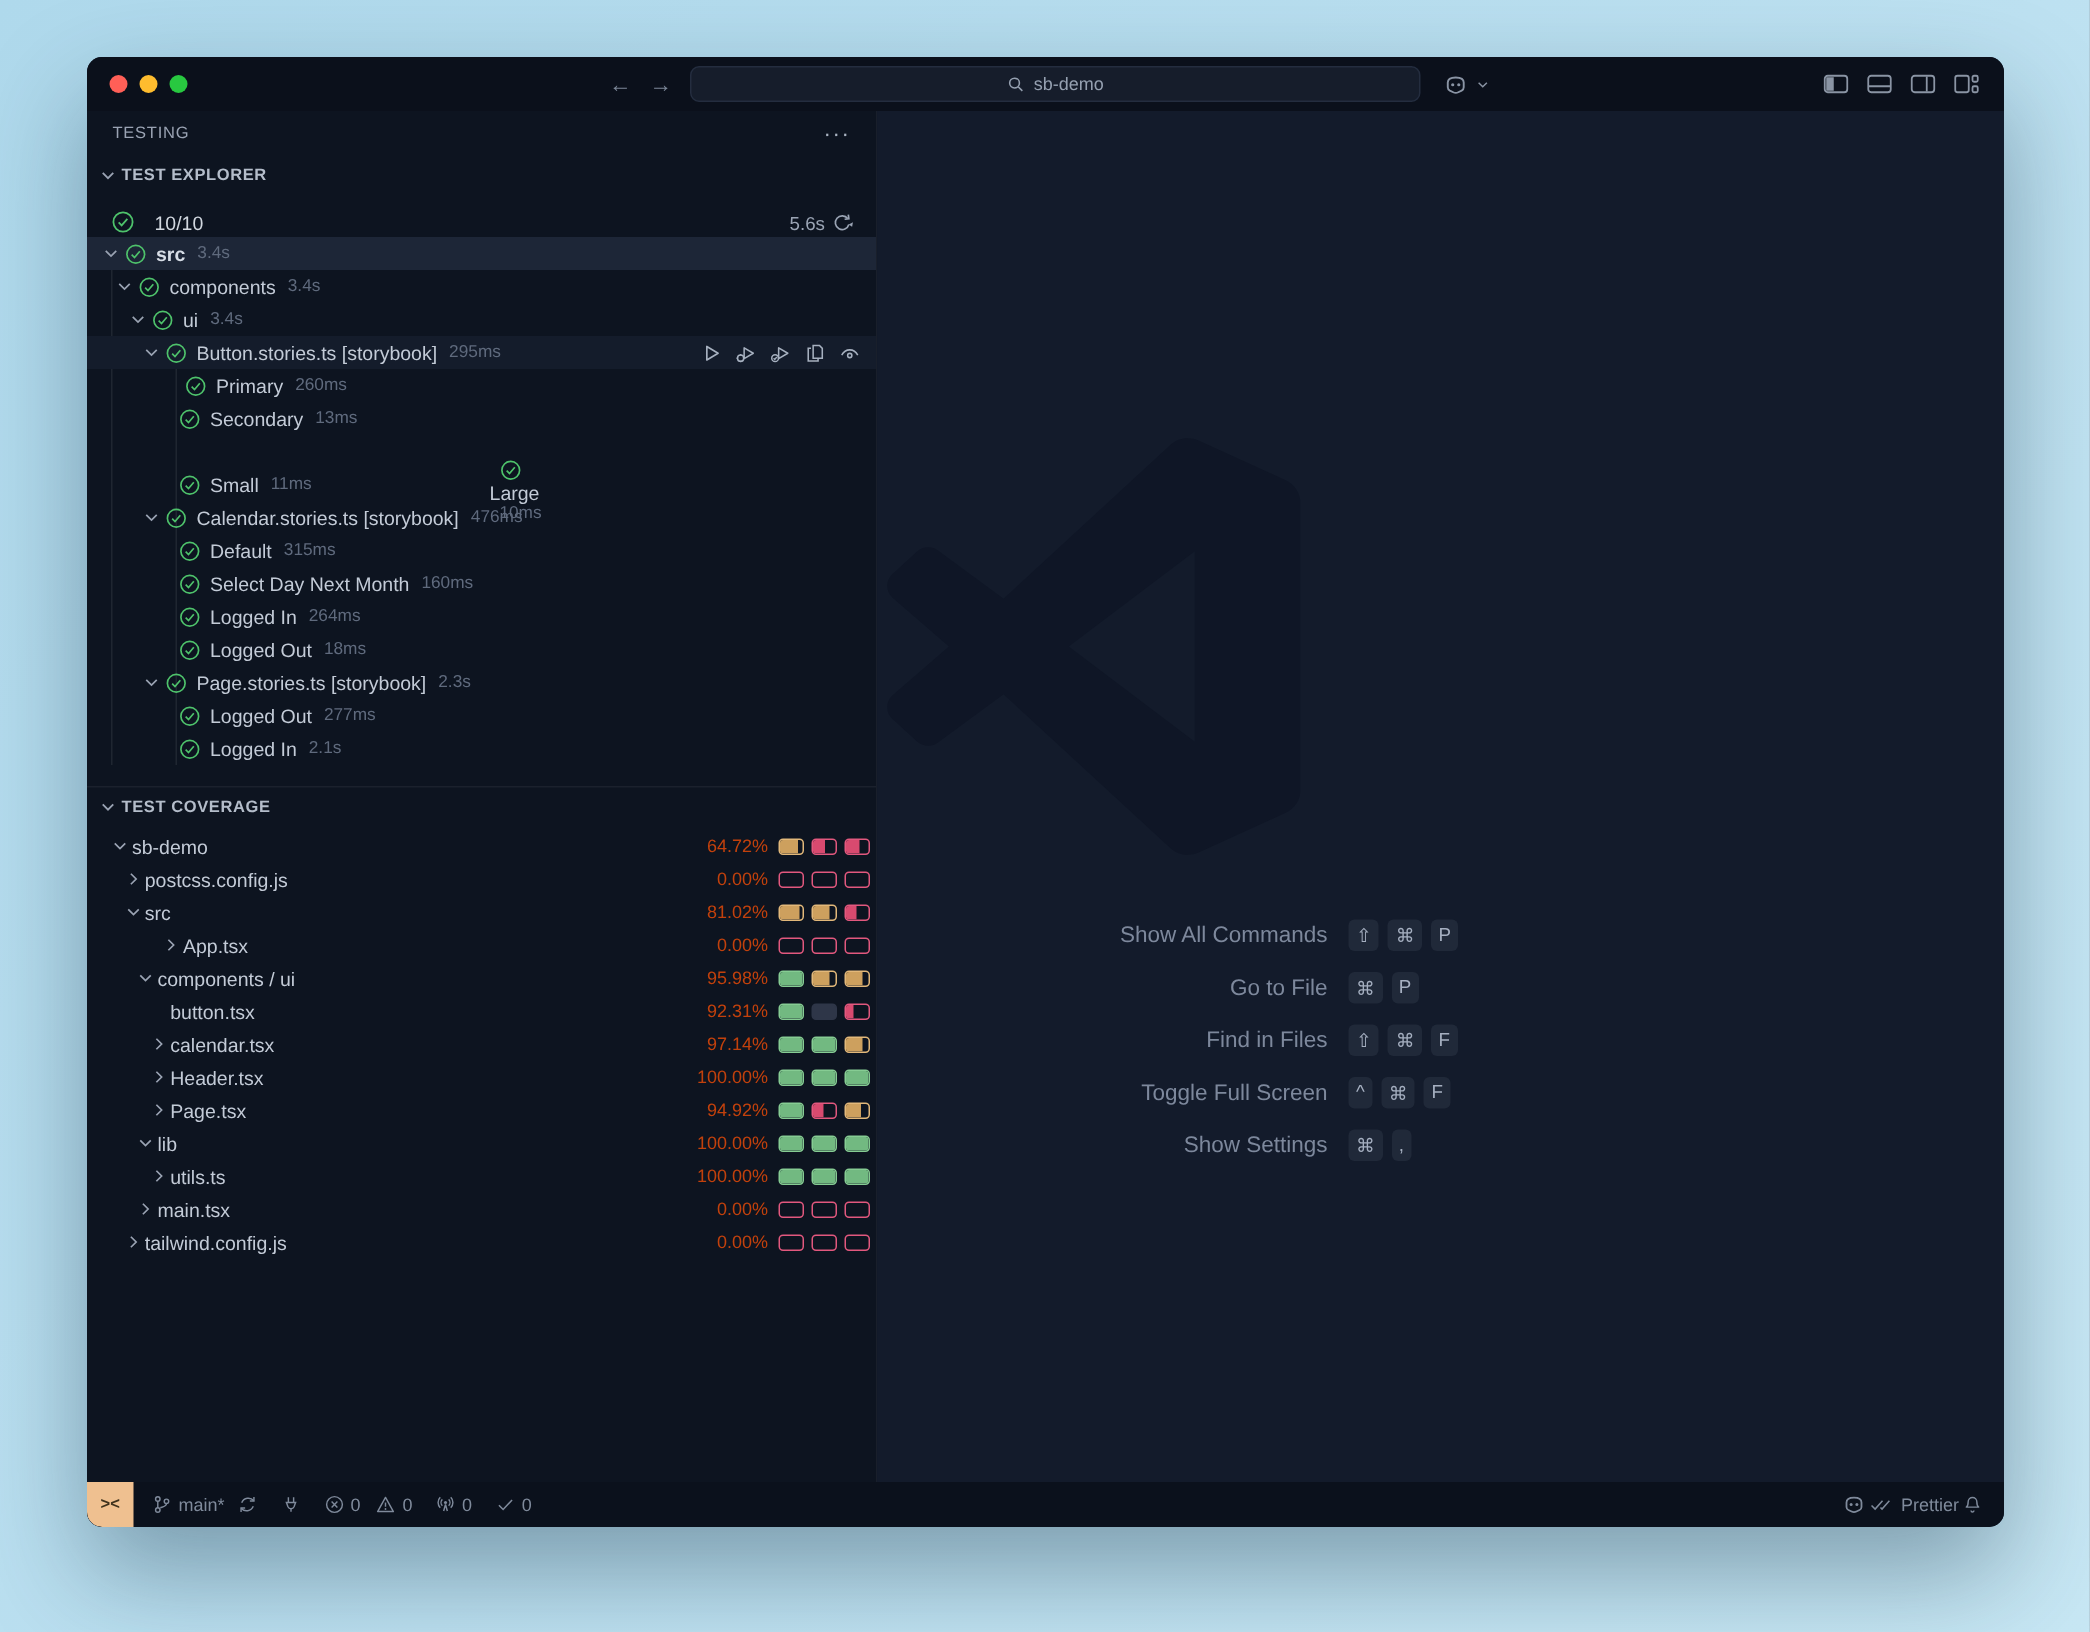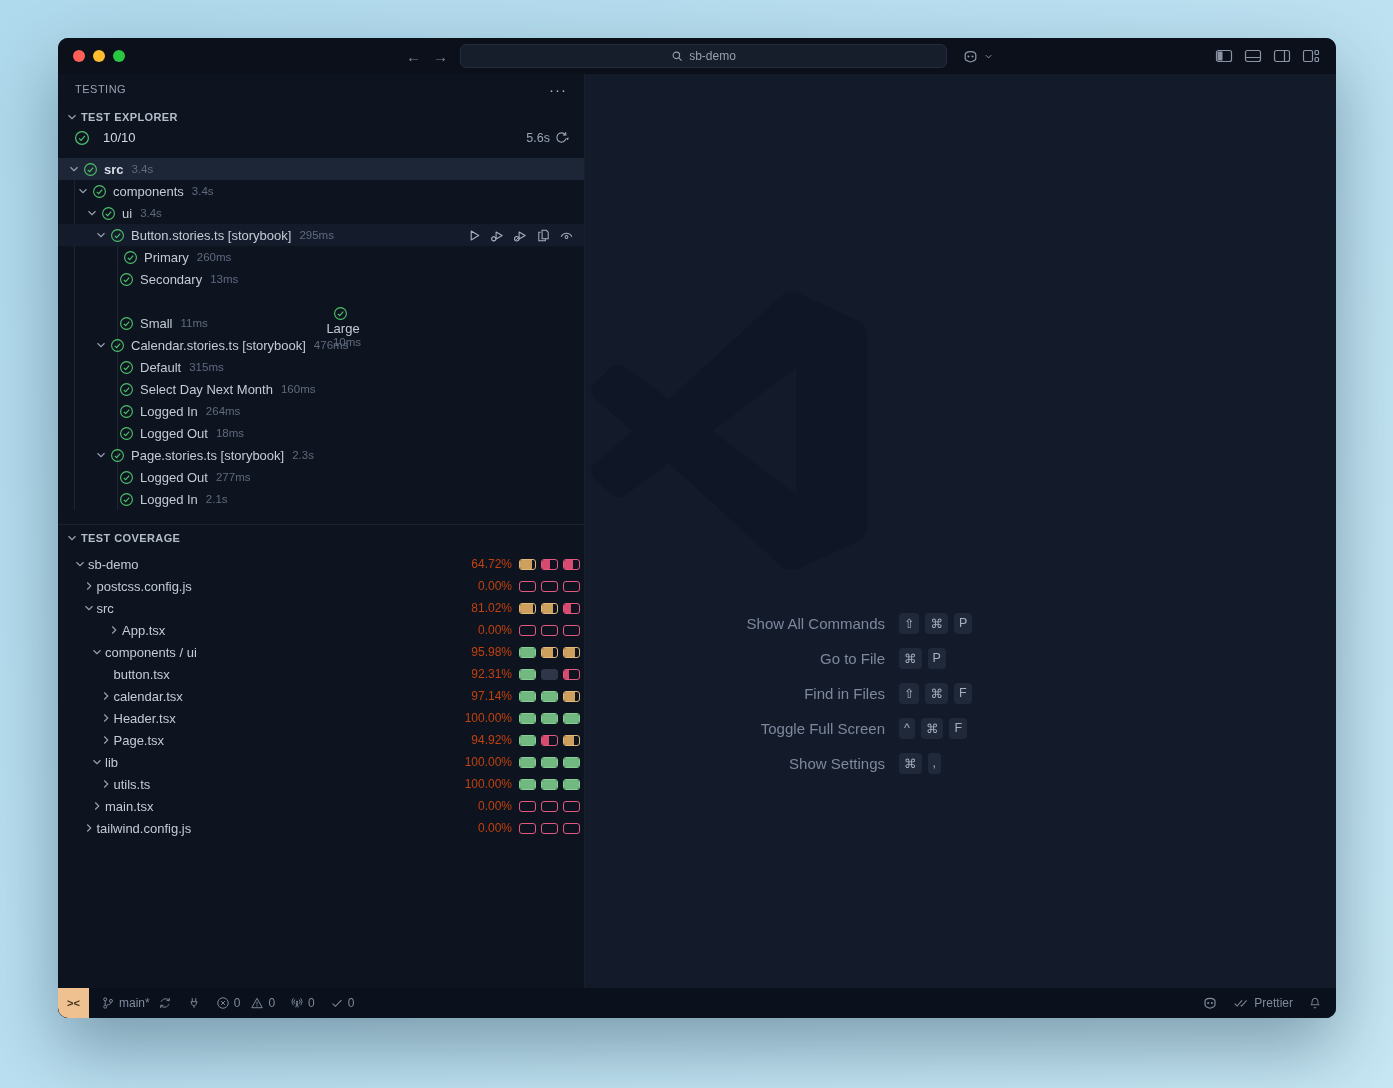--- a/index.html
+++ b/index.html
@@ -25,21 +25,21 @@
   .pane-title{height:30px;display:flex;align-items:center;justify-content:space-between;
     padding:0 17px;color:#9aa3b3;font-size:11px;letter-spacing:.5px;}
   .dots{color:#aab4c2;font-size:15px;letter-spacing:1px;cursor:default;}
   .section-header{height:26px;display:flex;align-items:center;gap:1px;padding:0 6px;
     font-weight:bold;font-size:11px;color:#b4bdca;letter-spacing:.4px;}
   .filter-wrap{padding:3px 15px 6px;position:relative;}
   .filter-wrap input{width:100%;height:23px;background:#161e2c;border:none;border-radius:3px;
     color:#c3cbd7;padding:0 28px 0 8px;font-size:12.5px;outline:none;font-family:"Liberation Sans",sans-serif;}
   .filter-wrap input::placeholder{color:#7d8899;}
   .funnel{position:absolute;right:22px;top:7px;color:#c6cdd8;}
-  .summary{height:26px;display:flex;align-items:flex-start;padding:0 15px;}
+  .summary{height:26px;display:flex;align-items:flex-end;padding:0 15px;}
   .summary .cnt{margin-left:7px;color:#d2d8e0;}
   .summary .right{margin-left:auto;display:flex;align-items:center;gap:4px;color:#9aa4b4;font-size:12.5px;}
   .tree{position:relative;margin-top:2px;}
   .trow{height:22px;display:flex;align-items:center;position:relative;white-space:nowrap;}
   .trow.selected{background:#1d2637;}
   .trow.hovered{background:#141c2b;}
   .twisty{width:16px;flex:0 0 16px;display:flex;align-items:center;justify-content:center;color:#9aa3b3;}
   .picon{display:flex;margin:0 6px 0 1px;color:#4ec26b;}
   .tlabel{color:#c3cbd7;}
   .tlabel.bold{font-weight:bold;color:#d7dde6;}
@@ -63,21 +63,21 @@
   .cmd-label{width:300px;text-align:right;color:#7d889c;font-size:15px;margin-right:14px;}
   .keys{display:flex;gap:6px;}
   .key{min-width:13px;height:21px;padding:0 5px;background:#202939;border-radius:4px;color:#a5afc0;
     font-size:12.5px;display:flex;align-items:center;justify-content:center;}
   
   .statusbar{height:30px;background:#0b111c;display:flex;align-items:center;color:#7f8a9b;font-size:12px;}
   .remote{width:31px;height:100%;background:#efc090;color:#40331e;display:flex;align-items:center;
     justify-content:center;font-weight:bold;font-size:11px;border-bottom-left-radius:10px;flex:none;}
   .sb-left{display:flex;align-items:center;gap:15px;margin-left:12px;}
   .sb-item{display:flex;align-items:center;gap:4px;}
-  .sb-right{margin-left:auto;display:flex;align-items:center;gap:15px;margin-right:14px;}
+  .sb-right{margin-left:auto;display:flex;align-items:center;gap:2px;margin-right:14px;}
   svg{display:block;}
 </style>
 </head>
 <body>
 
 <div class="window">
 
   <div class="titlebar">
     <div class="lights">
       <span class="light" id="lt-close" style="background: rgb(255, 95, 87);"></span>

